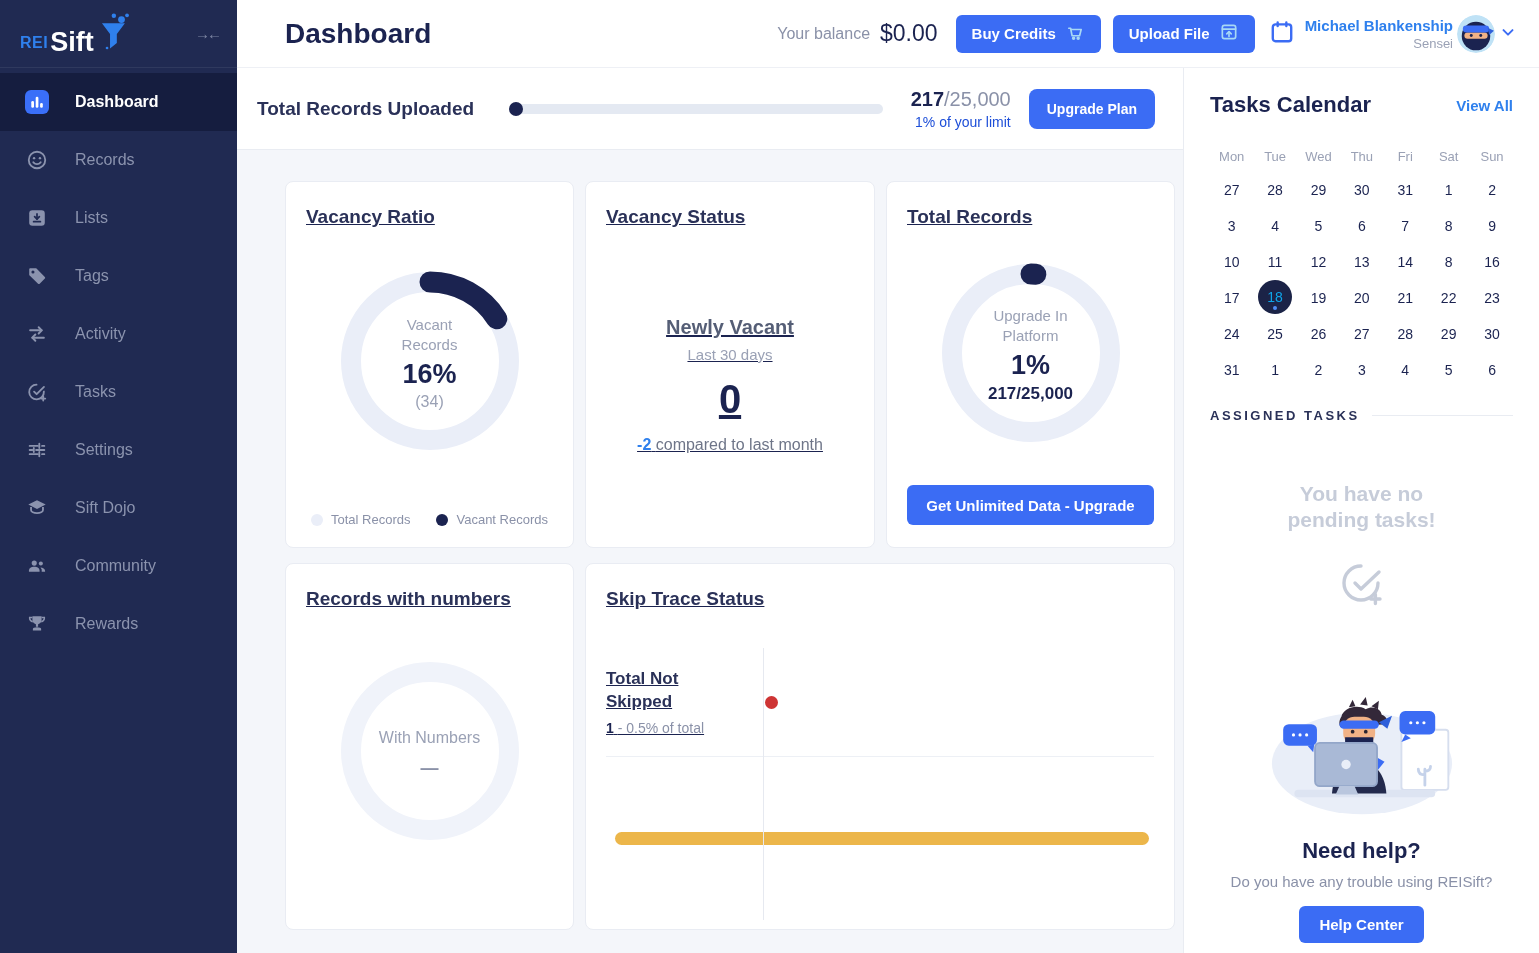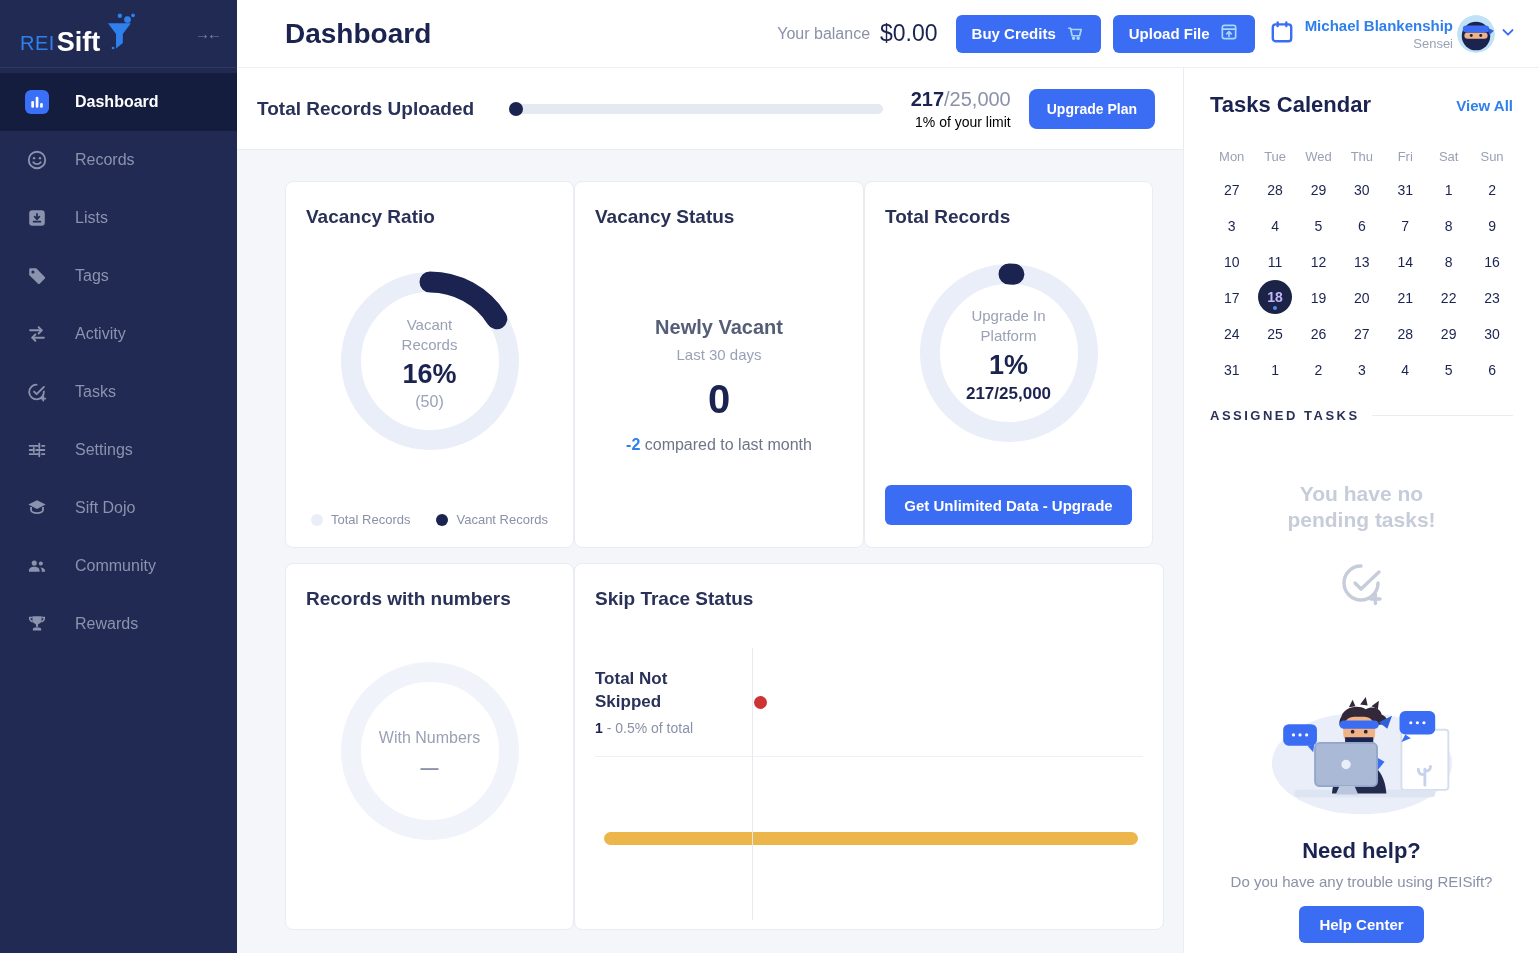--- a/index.html
+++ b/index.html
@@ -4,21 +4,21 @@
 <style>
   * { margin:0; padding:0; box-sizing:border-box; }
   html,body { width:1539px; height:953px; overflow:hidden; }
   body { font-family:"Liberation Sans","DejaVu Sans",sans-serif; background:#f4f6fa; color:#1b2350; }
   .app { display:flex; width:1539px; height:953px; }
 
   
   .sidebar { width:237px; background:#202a52; flex-shrink:0; display:flex; flex-direction:column; }
   .logo-row { height:68px; display:flex; align-items:center; justify-content:space-between; padding:0 18px 0 20px; border-bottom:1px solid rgba(255,255,255,.07); }
   .logo { display:flex; align-items:flex-end; gap:2px; cursor:pointer; }
-  .logo .rei { color:#2f80ed; font-weight:normal; font-size:20px; letter-spacing:.5px; line-height:26px; }
+  .logo .rei { color:#2f80ed; font-weight:bold; font-size:16px; letter-spacing:.5px; line-height:26px; }
   .logo .sift { color:#ffffff; font-weight:bold; font-size:27px; line-height:27px; }
   .logo svg { margin-bottom:2px; }
   .collapse { color:#7d86a3; font-size:15px; letter-spacing:-3px; cursor:pointer; }
   .side-nav { margin-top:5px; }
   .side-item { height:58px; display:flex; align-items:center; padding-left:25px; cursor:pointer; }
   .side-item .side-icon { width:24px; height:24px; color:#8b93ae; display:flex; align-items:center; justify-content:center; }
   .side-item .side-icon svg { width:22px; height:22px; }
   .side-item .side-label { margin-left:26px; font-size:16px; color:#8b93ae; }
   .side-item.active { background:#151d3f; }
   .side-item.active .side-label { color:#ffffff; font-weight:bold; }
@@ -46,26 +46,26 @@
   .center-col { width:946px; display:flex; flex-direction:column; min-height:0; }
 
   
   .usage { height:82px; background:#fff; border-bottom:1px solid #e9ecf2; display:flex; align-items:center; padding:0 28px 0 20px; flex-shrink:0; }
   .usage-title { font-size:19px; font-weight:bold; color:#2a3158; width:252px; flex-shrink:0; }
   .progress { flex:1; position:relative; height:10px; background:#e4e9f2; border-radius:6px; margin-right:28px; }
   .progress .dot { position:absolute; left:0; top:-2px; width:14px; height:14px; border-radius:50%; background:#1b2350; }
   .usage-nums { text-align:right; margin-right:18px; white-space:nowrap; }
   .usage-used { font-size:20px; font-weight:bold; color:#1b2350; }
   .usage-limit { font-size:20px; color:#8a91a8; }
-  .usage-caption { font-size:14px; color:#000000; margin-top:3px; }
+  .usage-caption { font-size:14px; color:#1d4ed8; margin-top:3px; }
   .upgrade-btn { height:40px; border-radius:8px; font-size:14px; padding:0 18px; }
 
   
   .content { flex:1; background:#f4f6fa; padding:31px 0 0 48px; overflow:hidden; }
-  .cards-row { display:flex; margin-bottom:15px; }
+  .cards-row { display:flex; gap:11px; margin-bottom:15px;text-decoration:underline; }
   .card { background:#fff; border:1px solid #e9ecf3; border-radius:8px; padding:24px 20px; position:relative; height:367px; }
   .card-title { font-size:19px; font-weight:bold; color:#2a3158; }
   .w1 { width:289px; } .w2 { width:290px; } .w3 { width:289px; } .w5 { width:590px; }
 
   .donut-wrap { position:relative; width:202px; margin:0 auto; }
   .donut-center { position:absolute; inset:0; display:flex; flex-direction:column; align-items:center; justify-content:center; text-align:center; }
   .dc-label { color:#9aa1b5; font-size:15px; line-height:1.35; }
   .dc-value { color:#1b2350; font-size:27px; font-weight:bold; margin-top:4px; }
   .dc-sub { color:#9aa1b5; font-size:16px; margin-top:3px; }
   .dc-sub.navy { color:#1b2350; font-weight:bold; font-size:17px; }
@@ -96,21 +96,21 @@
   .st-bar { height:13px; border-radius:7px; min-width:13px; }
 
   
   .right-panel { width:356px; flex-shrink:0; background:#fff; border-left:1px solid #e9ecf2; padding:24px 26px 0 26px; overflow:hidden; }
   .rp-head { display:flex; align-items:center; justify-content:space-between; }
   .rp-title { font-size:22px; font-weight:bold; color:#1b2350; }
   .view-all { font-size:15px; font-weight:bold; color:#2f80ed; text-decoration:none; cursor:pointer; }
   .cal-grid { margin-top:22px; display:grid; grid-template-columns:repeat(7,43.4px); justify-items:center; }
   .cal-head { color:#9aa1b5; font-size:13px; height:32px; display:flex; align-items:center; }
   .cal-cell { height:36px; width:36px; display:flex; align-items:center; justify-content:center; font-size:14px; color:#1b2350; cursor:pointer; position:relative; border-radius:50%; }
-  .cal-cell.selected { background:#1b2347; color:#c4b5fd; width:34px; height:34px;font-weight:bold; }
+  .cal-cell.selected { background:#1b2347; color:#0ea5e9; width:34px; height:34px; }
   .cal-cell.selected .daydot { position:absolute; bottom:4px; left:50%; margin-left:-2px; width:4px; height:4px; border-radius:50%; background:#4f8df7; }
 
   .at-row { display:flex; align-items:center; margin-top:20px; }
   .at-heading { font-size:13px; font-weight:bold; letter-spacing:2.5px; color:#2a3158; white-space:nowrap; }
   .at-line { flex:1; height:1px; background:#e9ecf2; margin-left:12px; }
   .at-empty { margin-top:58px; text-align:center; color:#c6ccd9; font-size:21px; font-weight:bold; line-height:1.25; }
   .at-icon { margin-top:26px; display:flex; justify-content:center; color:#c6ccd9; }
   .at-icon svg { width:48px; height:48px; }
 
   .help-block { margin-top:88px; text-align:center; }
@@ -335,21 +335,21 @@
             <div class="card w1">
               <div class="card-title">Vacancy Ratio</div>
               <div class="donut-wrap" style="margin-top:32px;">
                 <svg width="202" height="202" viewBox="0 0 202 202">
                   <circle cx="101" cy="101" r="79" fill="none" stroke="#eaeef8" stroke-width="20"></circle>
                   <circle cx="101" cy="101" r="79" fill="none" stroke="#1b2350" stroke-width="21" stroke-linecap="round" transform="rotate(-90 101 101)" stroke-dasharray="79.41946228274998 496.37163926718733"></circle>
                 </svg>
                 <div class="donut-center">
                   <div class="dc-label" style="width:90px;">Vacant Records</div>
                   <div class="dc-value">16%</div>
-                  <div class="dc-sub">(50)</div>
+                  <div class="dc-sub">(34)</div>
                 </div>
               </div>
               <div class="legend">
                 <span class="legend-item">
                     <span class="legend-dot" style="background:#eaeef8;"></span>
                     <span>Total Records</span>
                   </span>
                 <span class="legend-item">
                     <span class="legend-dot" style="background:#1b2350;"></span>
                     <span>Vacant Records</span>

